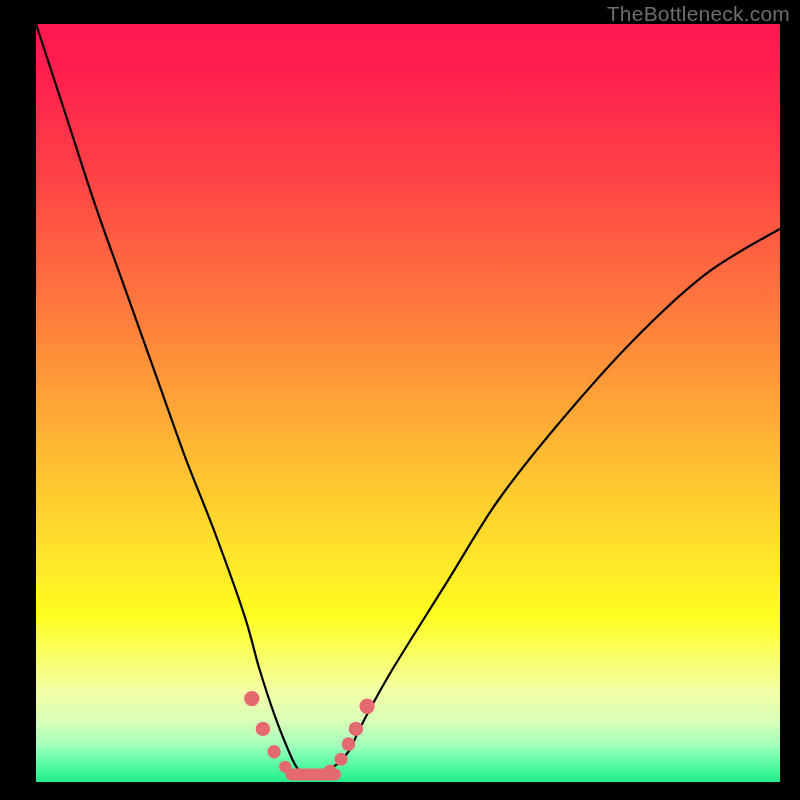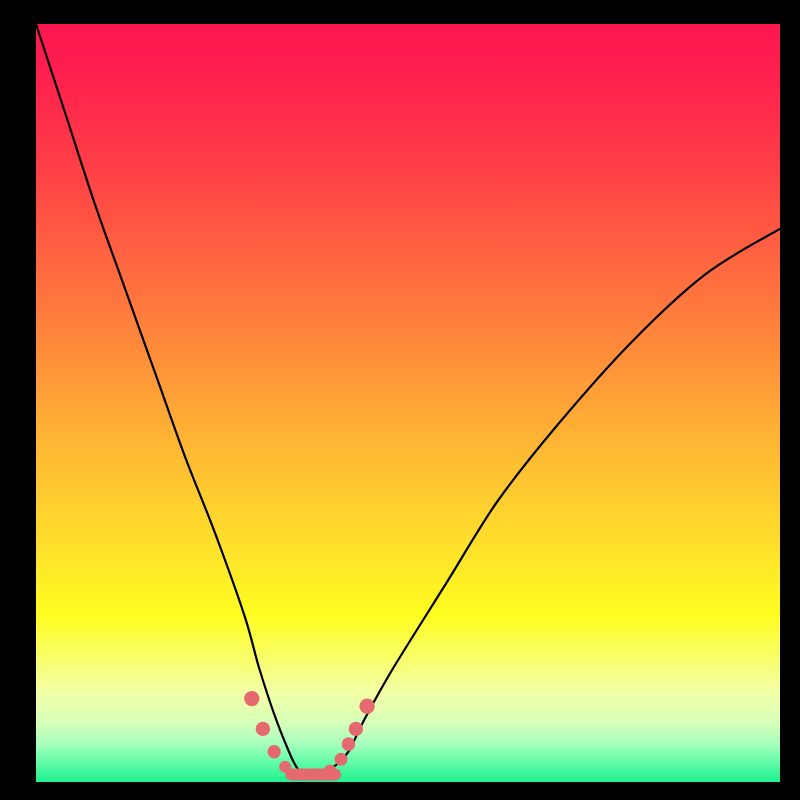--- a/index.html
+++ b/index.html
@@ -57,20 +57,21 @@
     top: 0;
     width: 744px;
     height: 758px;
   }
 </style>
 </head>
 <body>
 
 <div class="frame">
 
+  <div class="watermark">TheBottleneck.com</div>
 
   <div class="plot">
     <svg class="curve" viewBox="0 0 744 758" preserveAspectRatio="none">
       <g>
         <path id="curve-path" fill="none" stroke="#000000" stroke-width="2.2" d="M 0.0 0.0 C 5.0 15.2, 19.8 60.6, 29.8 91.0 C 39.7 121.3, 49.6 152.9, 59.5 181.9 C 69.4 211.0, 79.4 237.5, 89.3 265.3 C 99.2 293.1, 109.1 320.9, 119.0 348.7 C 129.0 376.5, 138.9 405.5, 148.8 432.1 C 158.7 458.6, 168.6 481.3, 178.6 507.9 C 188.5 534.4, 200.9 568.5, 208.3 591.2 C 215.8 614.0, 218.2 627.9, 223.2 644.3 C 228.2 660.7, 233.1 675.9, 238.1 689.8 C 243.0 703.7, 249.2 718.8, 253.0 727.7 C 256.7 736.5, 257.9 739.1, 260.4 742.8 C 262.9 746.6, 264.1 749.2, 267.8 750.4 C 271.6 751.7, 277.8 751.7, 282.7 750.4 C 287.7 749.2, 292.6 746.6, 297.6 742.8 C 302.6 739.1, 307.5 735.3, 312.5 727.7 C 317.4 720.1, 319.9 711.3, 327.4 697.4 C 334.8 683.5, 343.5 667.0, 357.1 644.3 C 370.8 621.6, 391.8 588.7, 409.2 560.9 C 426.6 533.1, 442.7 504.1, 461.3 477.5 C 479.9 451.0, 498.5 428.3, 520.8 401.7 C 543.1 375.2, 570.4 343.6, 595.2 318.4 C 620.0 293.1, 644.8 269.1, 669.6 250.1 C 694.4 231.2, 731.6 212.2, 744.0 204.7"></path>
       </g>
       <g id="markers">
           <rect x="249.2" y="744.4" width="55.8" height="12" rx="6" fill="#e46a6f"></rect>
           <circle cx="215.8" cy="674.6" r="7.7" fill="#e46a6f" stroke="#c94f56" stroke-width="0"></circle>
           <circle cx="226.9" cy="704.9" r="7.2" fill="#e46a6f" stroke="#c94f56" stroke-width="0"></circle>

